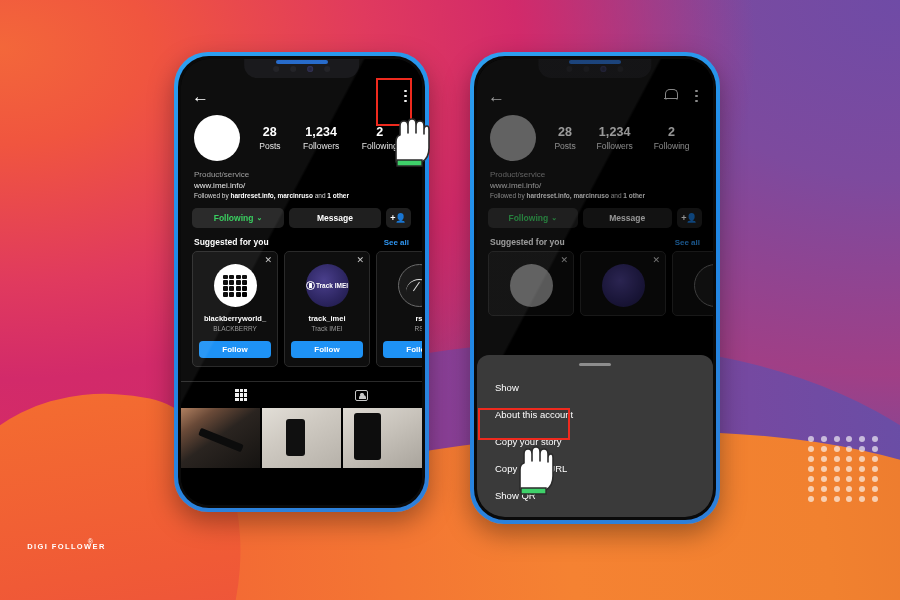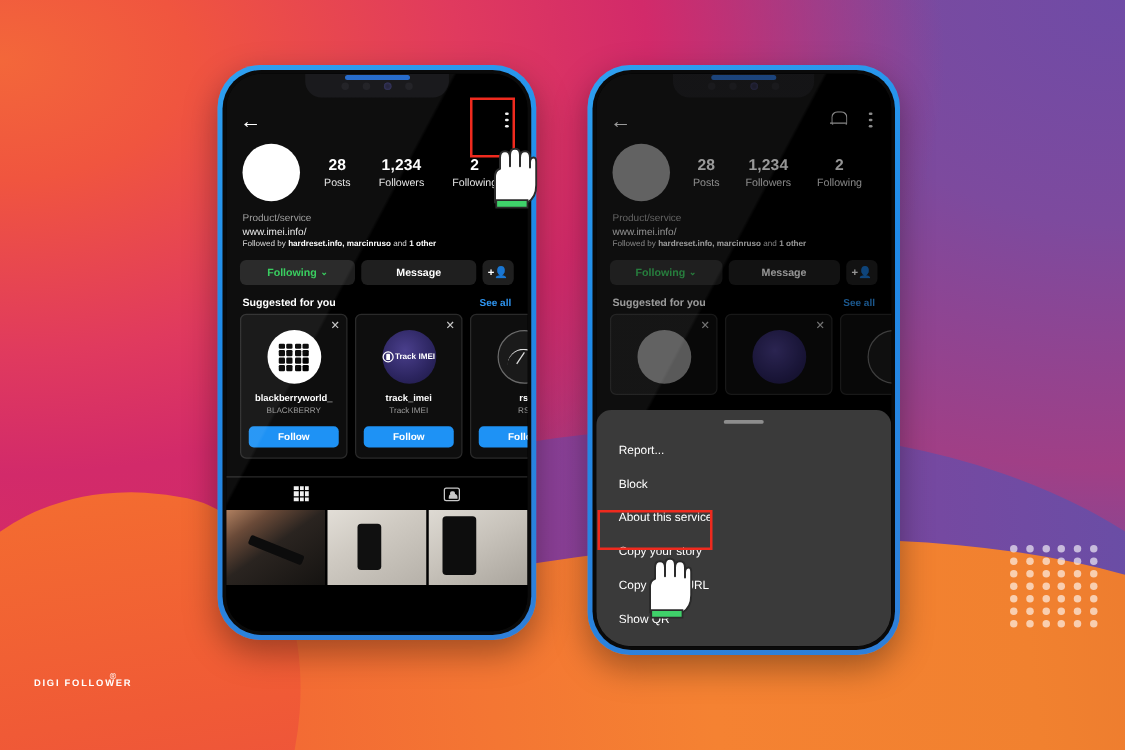--- a/index.html
+++ b/index.html
@@ -487,23 +487,22 @@
 
             <div class="pic rs"></div>
           </div>
         </div>
       </div>
 
       <div class="dimmer"></div>
 
       <div class="sheet">
         <div class="handle"></div>
-        <div class="mi">Report...</div>
-        <div class="mi">Block</div>
-        <div class="mi">About this service</div>
+        <div class="mi">Show</div>
+        <div class="mi">About this account</div>
         <div class="mi">Copy your story</div>
         <div class="mi">Copy profile URL</div>
         <div class="mi">Show QR</div>
       </div>
 
       <div class="sheen"></div>
     </div>
   </div>
 </div>
 

